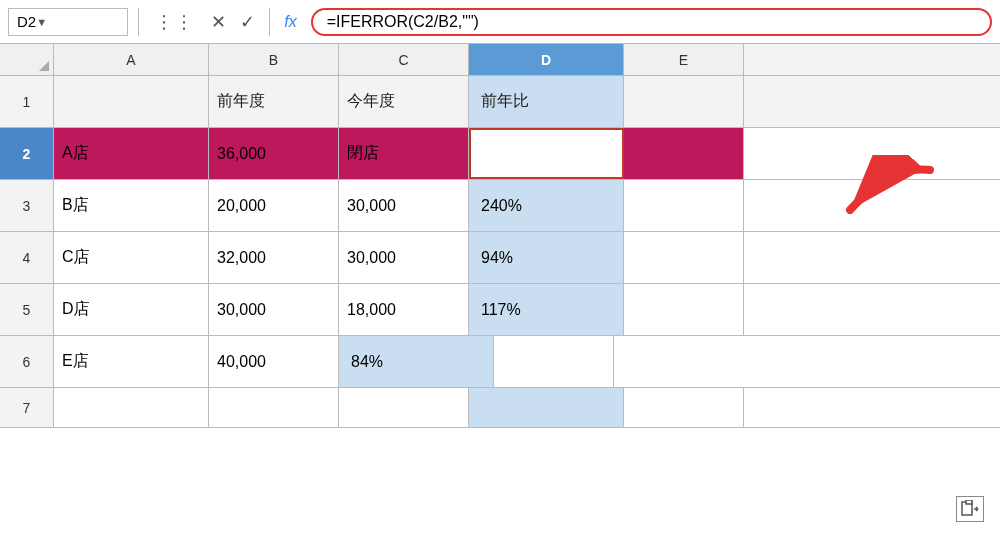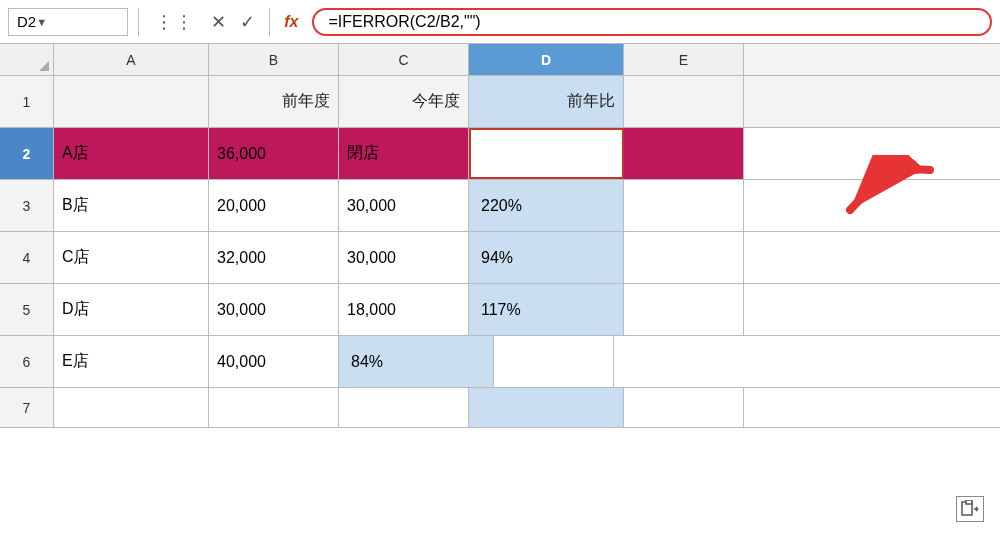--- a/index.html
+++ b/index.html
@@ -55,23 +55,22 @@
     }
     .formula-check {
       font-size: 18px;
       color: #555;
       cursor: pointer;
       padding: 0 4px;
     }
     .fx-label {
       font-size: 16px;
       font-style: italic;
-      color: #c2410c;
+      color: #3b82f6;
       padding: 0 8px 0 4px;
-      font-weight: bold;
     }
     .formula-box-highlighted {
       border: 2px solid #e63333;
       border-radius: 20px;
       padding: 3px 14px;
       font-size: 16px;
       font-weight: 500;
       background: #fff;
       color: #000;
       flex: 1;
@@ -139,21 +138,21 @@
       user-select: none;
     }
     .row-header.active {
       background: #4a86c8;
       color: #fff;
       font-weight: 600;
     }
     .cell {
       display: flex;
       align-items: center;
-      justify-content: flex-end;
+      justify-content: flex-start;
       border-right: 1px solid #bbb;
       font-size: 16px;
       padding: 0 8px;
       background: #fff;
     }
     .cell.left { justify-content: flex-start; }
     .cell.right { justify-content: flex-start; }
 
     
     .cell.col-d-cell {
@@ -309,21 +308,21 @@
       <div class="cell col-a left">
         <span>B店</span>
       </div>
       <div class="cell col-b right">
         <span>20,000</span>
       </div>
       <div class="cell col-c right">
         <span>30,000</span>
       </div>
       <div class="cell col-d col-d-cell right">
-        <span>220%</span>
+        <span>240%</span>
       </div>
       <div class="cell col-e"></div>
     </div>
 
     <div class="data-row">
       <div class="row-header">4</div>
       <div class="cell col-a left">
         <span>C店</span>
       </div>
       <div class="cell col-b right">

